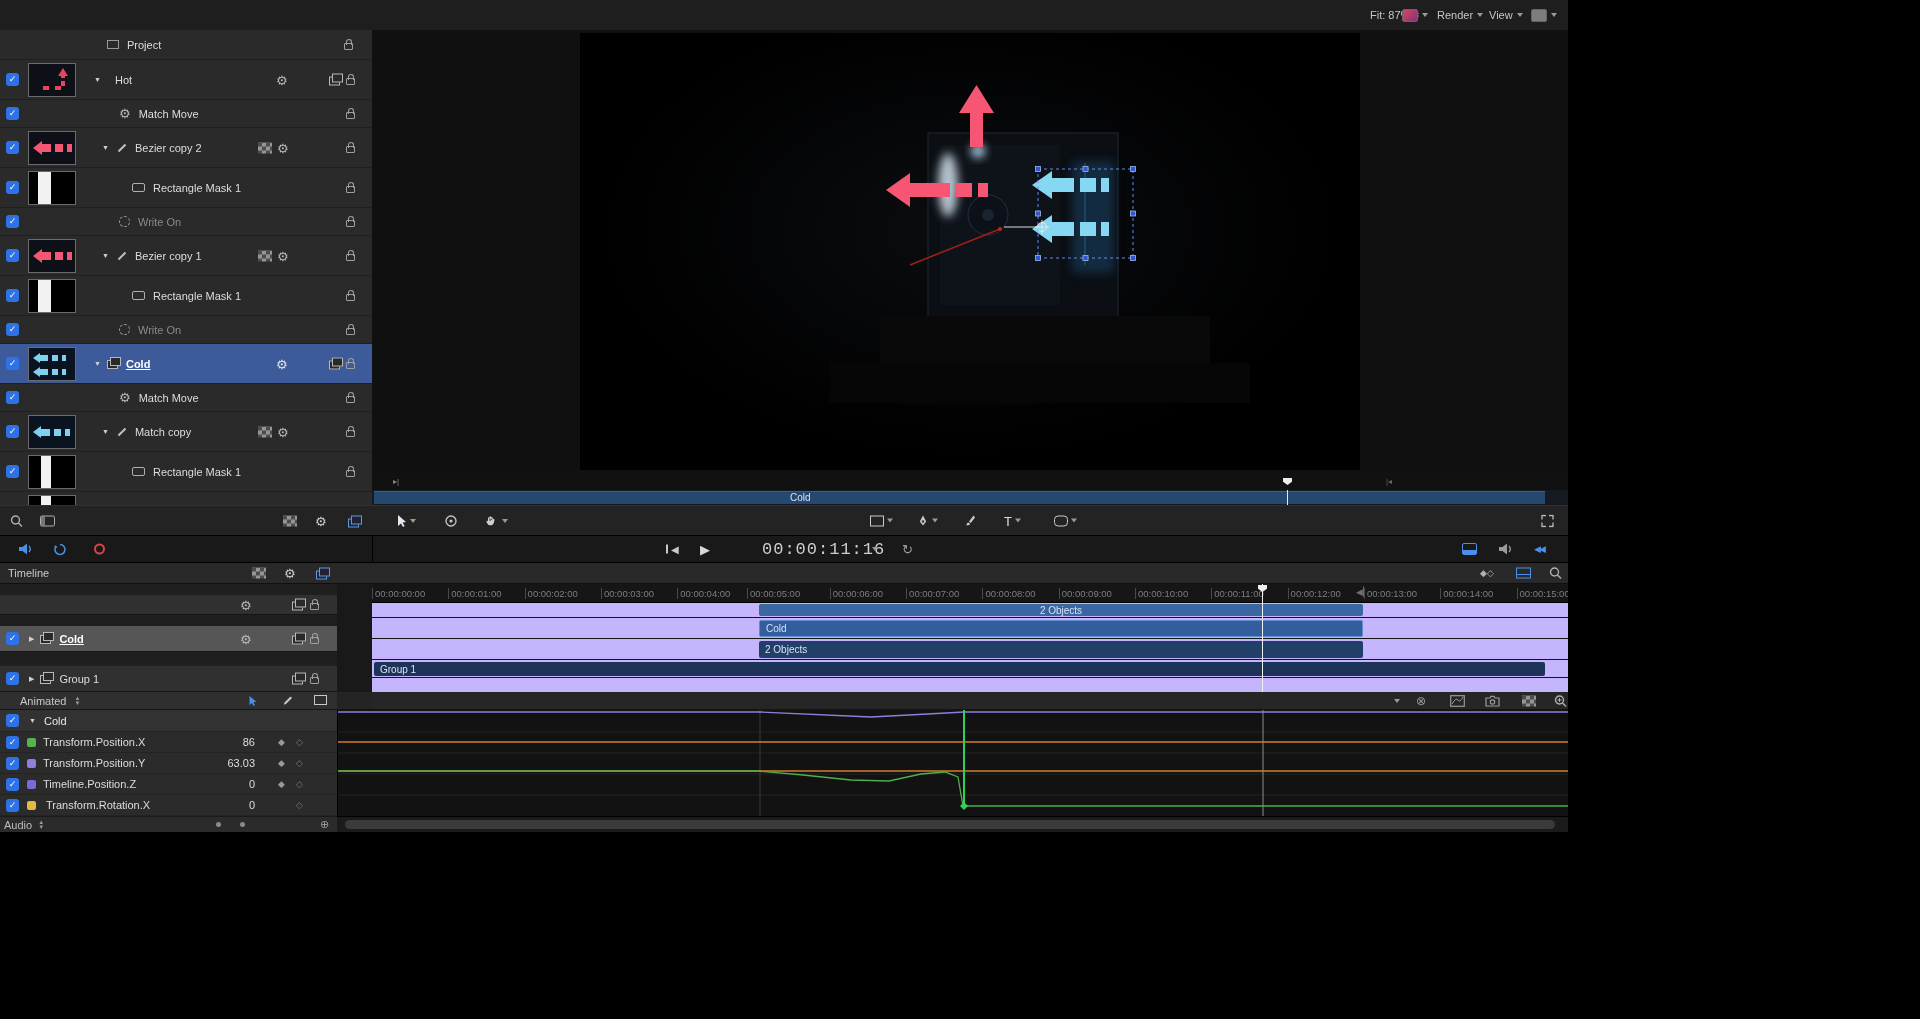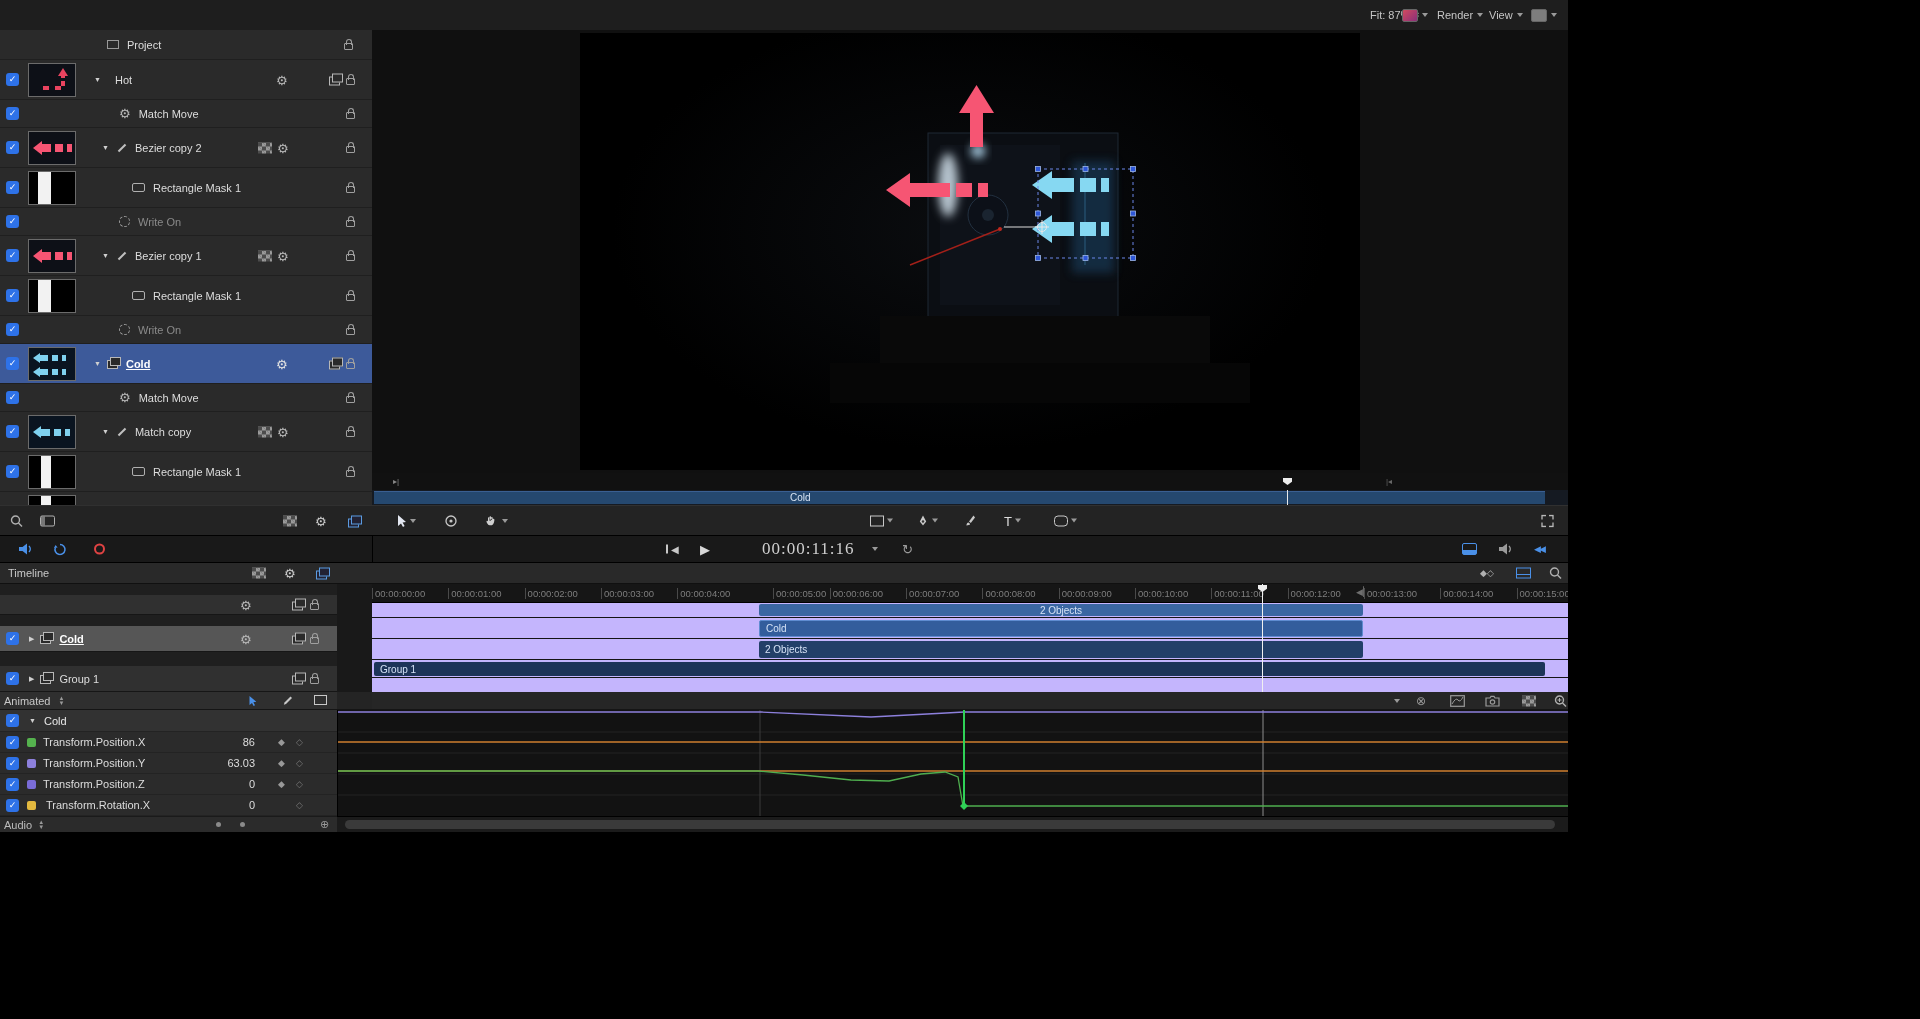--- a/index.html
+++ b/index.html
@@ -46,38 +46,38 @@
 .mini-strip{position:absolute;left:372px;top:473px;width:1196px;height:17px;background:#111}
 .mini-bar{position:absolute;left:372px;top:490px;width:1196px;height:15px;background:#151a22}
 .mini-bar .bar{position:absolute;left:2px;top:1px;width:1171px;height:13px;background:#25486f;border-top:1px solid #3a5f92}
 .mkr{position:absolute;color:#888;font-size:8px}
 
 
 .panel-footer{position:absolute;left:0;top:505px;width:372px;height:30px;background:#232323;border-top:1px solid #303030}
 .canvas-toolbar{position:absolute;left:372px;top:505px;width:1196px;height:30px;background:#232323;border-top:1px solid #303030}
 .tool{position:absolute;top:50%;transform:translateY(-50%);display:flex;align-items:center;gap:3px;color:#ccc}
 .transport{position:absolute;left:0;top:535px;width:1568px;height:27px;background:#191919;border-top:1px solid #000}
-.timecode{font-family:Liberation Serif, serif;font-size:17px;color:#cfcfcf;letter-spacing:1px}
+.timecode{font-family:Liberation Mono, monospace;font-size:17px;color:#cfcfcf;letter-spacing:1px}
 .reddot{width:11px;height:11px;border:2px solid #e04343;border-radius:50%}
 
 
 .tl-header{position:absolute;left:0;top:562px;width:1568px;height:22px;background:#292929;border-top:1px solid #000;border-bottom:1px solid #101010;display:flex;align-items:center}
 .ruler{position:absolute;left:372px;top:584px;width:1196px;height:19px;background:#161616;border-bottom:1px solid #000;overflow:hidden}
 .rlabel{position:absolute;top:4px;font-size:9.5px;color:#7e7e7e;border-left:1px solid #4a4a4a;padding-left:2px;white-space:nowrap}
 .tracks{position:absolute;left:372px;top:603px;width:1196px;height:89px;background:#c4b5fd}
 .trow{position:absolute;left:0;width:1196px;border-bottom:1px solid #141414}
 .tbar{position:absolute;top:1px;bottom:1px;border-radius:2px;color:#d5e2f6;font-size:10px;display:flex;align-items:center;overflow:hidden;white-space:nowrap}
 .tl-left{position:absolute;left:0;top:584px;width:337px;height:108px;background:#1f1f1f;overflow:hidden}
 .hrow{position:absolute;left:0;width:337px;display:flex;align-items:center;padding-left:6px;background:#303030;border-bottom:1px solid #161616}
 .gapcol{position:absolute;left:337px;top:584px;width:35px;height:108px;background:#191919}
 .playhead{position:absolute;width:1px;background:#f0f0f0}
 .phhead{position:absolute;width:9px;height:7px;background:#ededed;clip-path:polygon(0 0,100% 0,100% 55%,50% 100%,0 55%)}
 
 
-.animbar-l{position:absolute;left:0;top:692px;width:337px;height:18px;background:#2f2f2f;border-bottom:1px solid #151515;display:flex;align-items:center;padding-left:4px;color:#c8c8c8}
+.animbar-l{position:absolute;left:0;top:692px;width:337px;height:18px;background:#2f2f2f;border-bottom:1px solid #151515;display:flex;align-items:center;padding-left:20px;color:#c8c8c8}
 .animbar-m{position:absolute;left:337px;top:692px;width:35px;height:18px;background:#242424;border-bottom:1px solid #151515}
 .animbar-r{position:absolute;left:372px;top:692px;width:1196px;height:18px;background:#262626;border-bottom:1px solid #151515}
 .kf-list{position:absolute;left:0;top:710px;width:337px;height:106px;background:#2b2b2b}
 .krow{position:relative;display:flex;align-items:center;padding-left:6px;border-bottom:1px solid #232323;height:21px}
 .krow.head{height:22px;background:#323232}
 .kswatch{width:9px;height:9px;border-radius:2px;margin-left:8px;flex:none}
 .kval{position:absolute;right:82px;color:#ddd}
 .kdia{position:absolute;color:#999;font-size:9px}
 .curve-pane{position:absolute;left:337px;top:710px;width:1231px;height:106px;background:#121212;border-left:1px solid #000}
 .bottom-l{position:absolute;left:0;top:816px;width:337px;height:16px;background:#2b2b2b;border-top:1px solid #1a1a1a;display:flex;align-items:center;padding-left:4px;color:#bbb}
@@ -481,21 +481,21 @@
     </span>
   </div>
 
   <div class="ruler" id="ruler-labels">
     <span class="mkr" style="left:984px;top:3px;color:#6e6e6e;font-size:9px">◀▏</span>
   <span class="rlabel" style="left: 0px;">00:00:00:00</span>
       <span class="rlabel" style="left: 76.3px;">00:00:01:00</span>
       <span class="rlabel" style="left: 152.6px;">00:00:02:00</span>
       <span class="rlabel" style="left: 228.9px;">00:00:03:00</span>
       <span class="rlabel" style="left: 305.2px;">00:00:04:00</span>
-      <span class="rlabel" style="left: 401px;">00:00:05:00</span>
+      <span class="rlabel" style="left: 375px;">00:00:05:00</span>
       <span class="rlabel" style="left: 457.8px;">00:00:06:00</span>
       <span class="rlabel" style="left: 534.1px;">00:00:07:00</span>
       <span class="rlabel" style="left: 610.4px;">00:00:08:00</span>
       <span class="rlabel" style="left: 686.7px;">00:00:09:00</span>
       <span class="rlabel" style="left: 763px;">00:00:10:00</span>
       <span class="rlabel" style="left: 839.3px;">00:00:11:00</span>
       <span class="rlabel" style="left: 915.6px;">00:00:12:00</span>
       <span class="rlabel" style="left: 991.9px;">00:00:13:00</span>
       <span class="rlabel" style="left: 1068.2px;">00:00:14:00</span>
       <span class="rlabel" style="left: 1144.5px;">00:00:15:00</span>
@@ -617,21 +617,21 @@
       <span class="cb">✓</span>
       <span class="kswatch" style="background: rgb(141, 128, 220);"></span>
       <span class="lbl" style="margin-left:7px">Transform.Position.Y</span>
       <span class="kval">63.03</span>
       <span class="kdia" style="right:52px">◆</span>
       <span class="kdia" style="right:34px;color:#777">◇</span>
     </div>
     <div class="krow">
       <span class="cb">✓</span>
       <span class="kswatch" style="background: rgb(122, 108, 216);"></span>
-      <span class="lbl" style="margin-left:7px">Transform.Position.Z</span>
+      <span class="lbl" style="margin-left:7px">Timeline.Position.Z</span>
       <span class="kval">0</span>
       <span class="kdia" style="right:52px">◆</span>
       <span class="kdia" style="right:34px;color:#777">◇</span>
     </div>
     <div class="krow">
       <span class="cb">✓</span>
       <span class="kswatch" style="background: rgb(227, 185, 63);"></span>
       <span class="lbl" style="margin-left:10px">Transform.Rotation.X</span>
       <span class="kval">0</span>
       <span class="kdia" style="right:34px;color:#777">◇</span>

